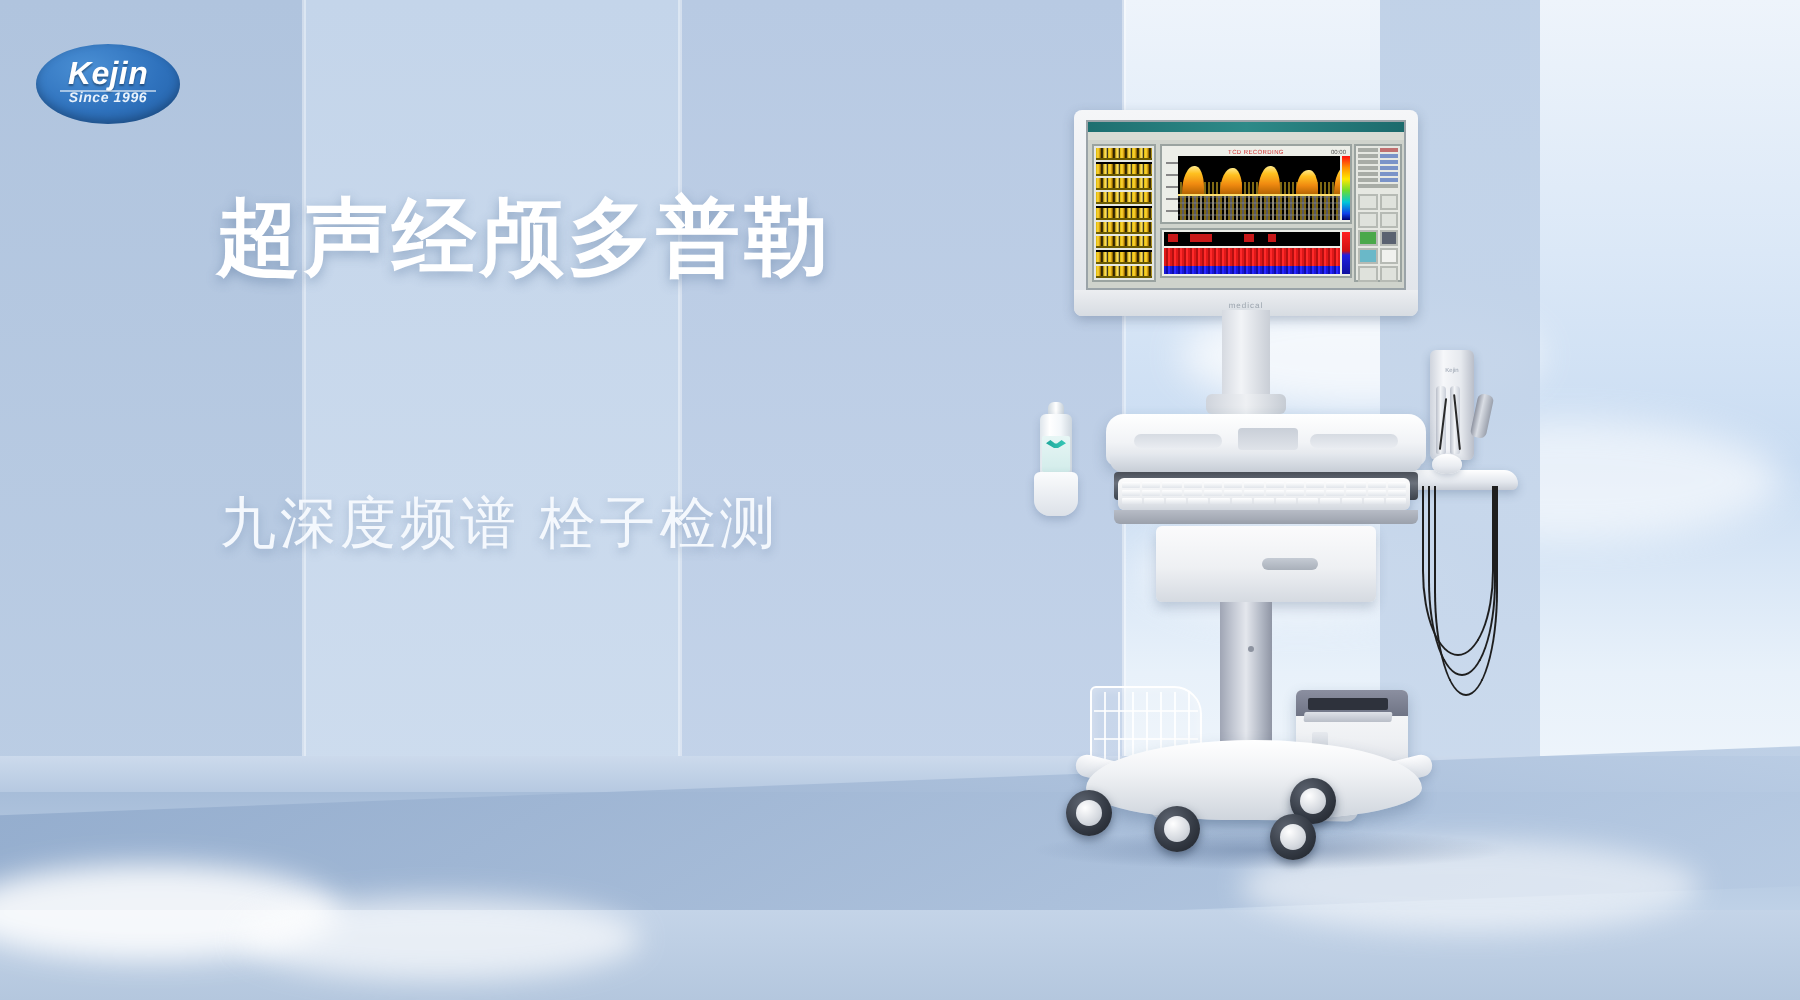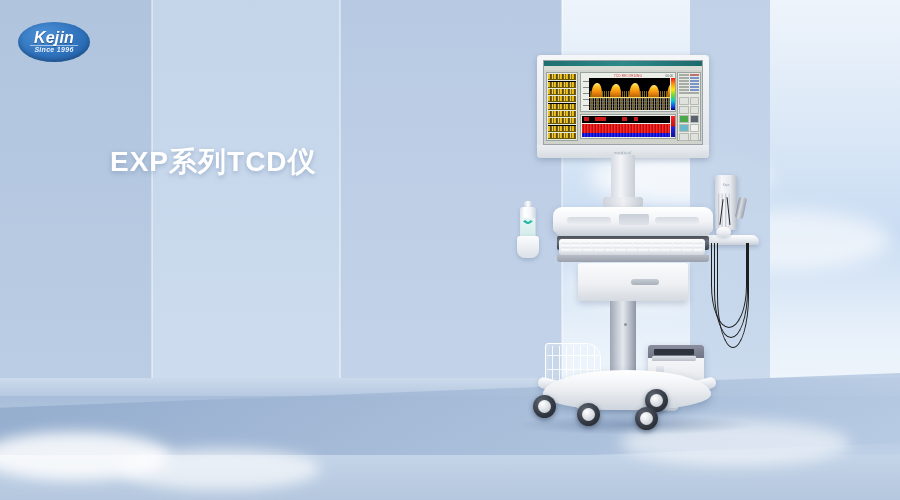--- a/index.html
+++ b/index.html
@@ -276,21 +276,22 @@
   <div class="cloud" style="left:120px;top:448px;width:200px;height:42px;opacity:.65;"></div>
   <div class="cloud" style="left:620px;top:420px;width:230px;height:46px;opacity:.55;"></div>
 
   <div class="logo">
     <div class="logo-oval"></div>
     <div class="logo-name">Kejin</div>
     <div class="logo-since-rule"></div>
     <div class="logo-since">Since 1996</div>
   </div>
 
-  <div class="subhead">EXP系列TCD仪</div>
+  <div class="headline">超声经颅多普勒</div>
+  <div class="tagline">九深度频谱 栓子检测</div>
 
   <div class="shadow-floor"></div>
   <div class="machine">
 
     <div class="mon-frame">
       <div class="mon-screen">
         <div class="ui-title"></div>
         <div class="ui-menu"></div>
         <div class="ui-body"></div>
 

